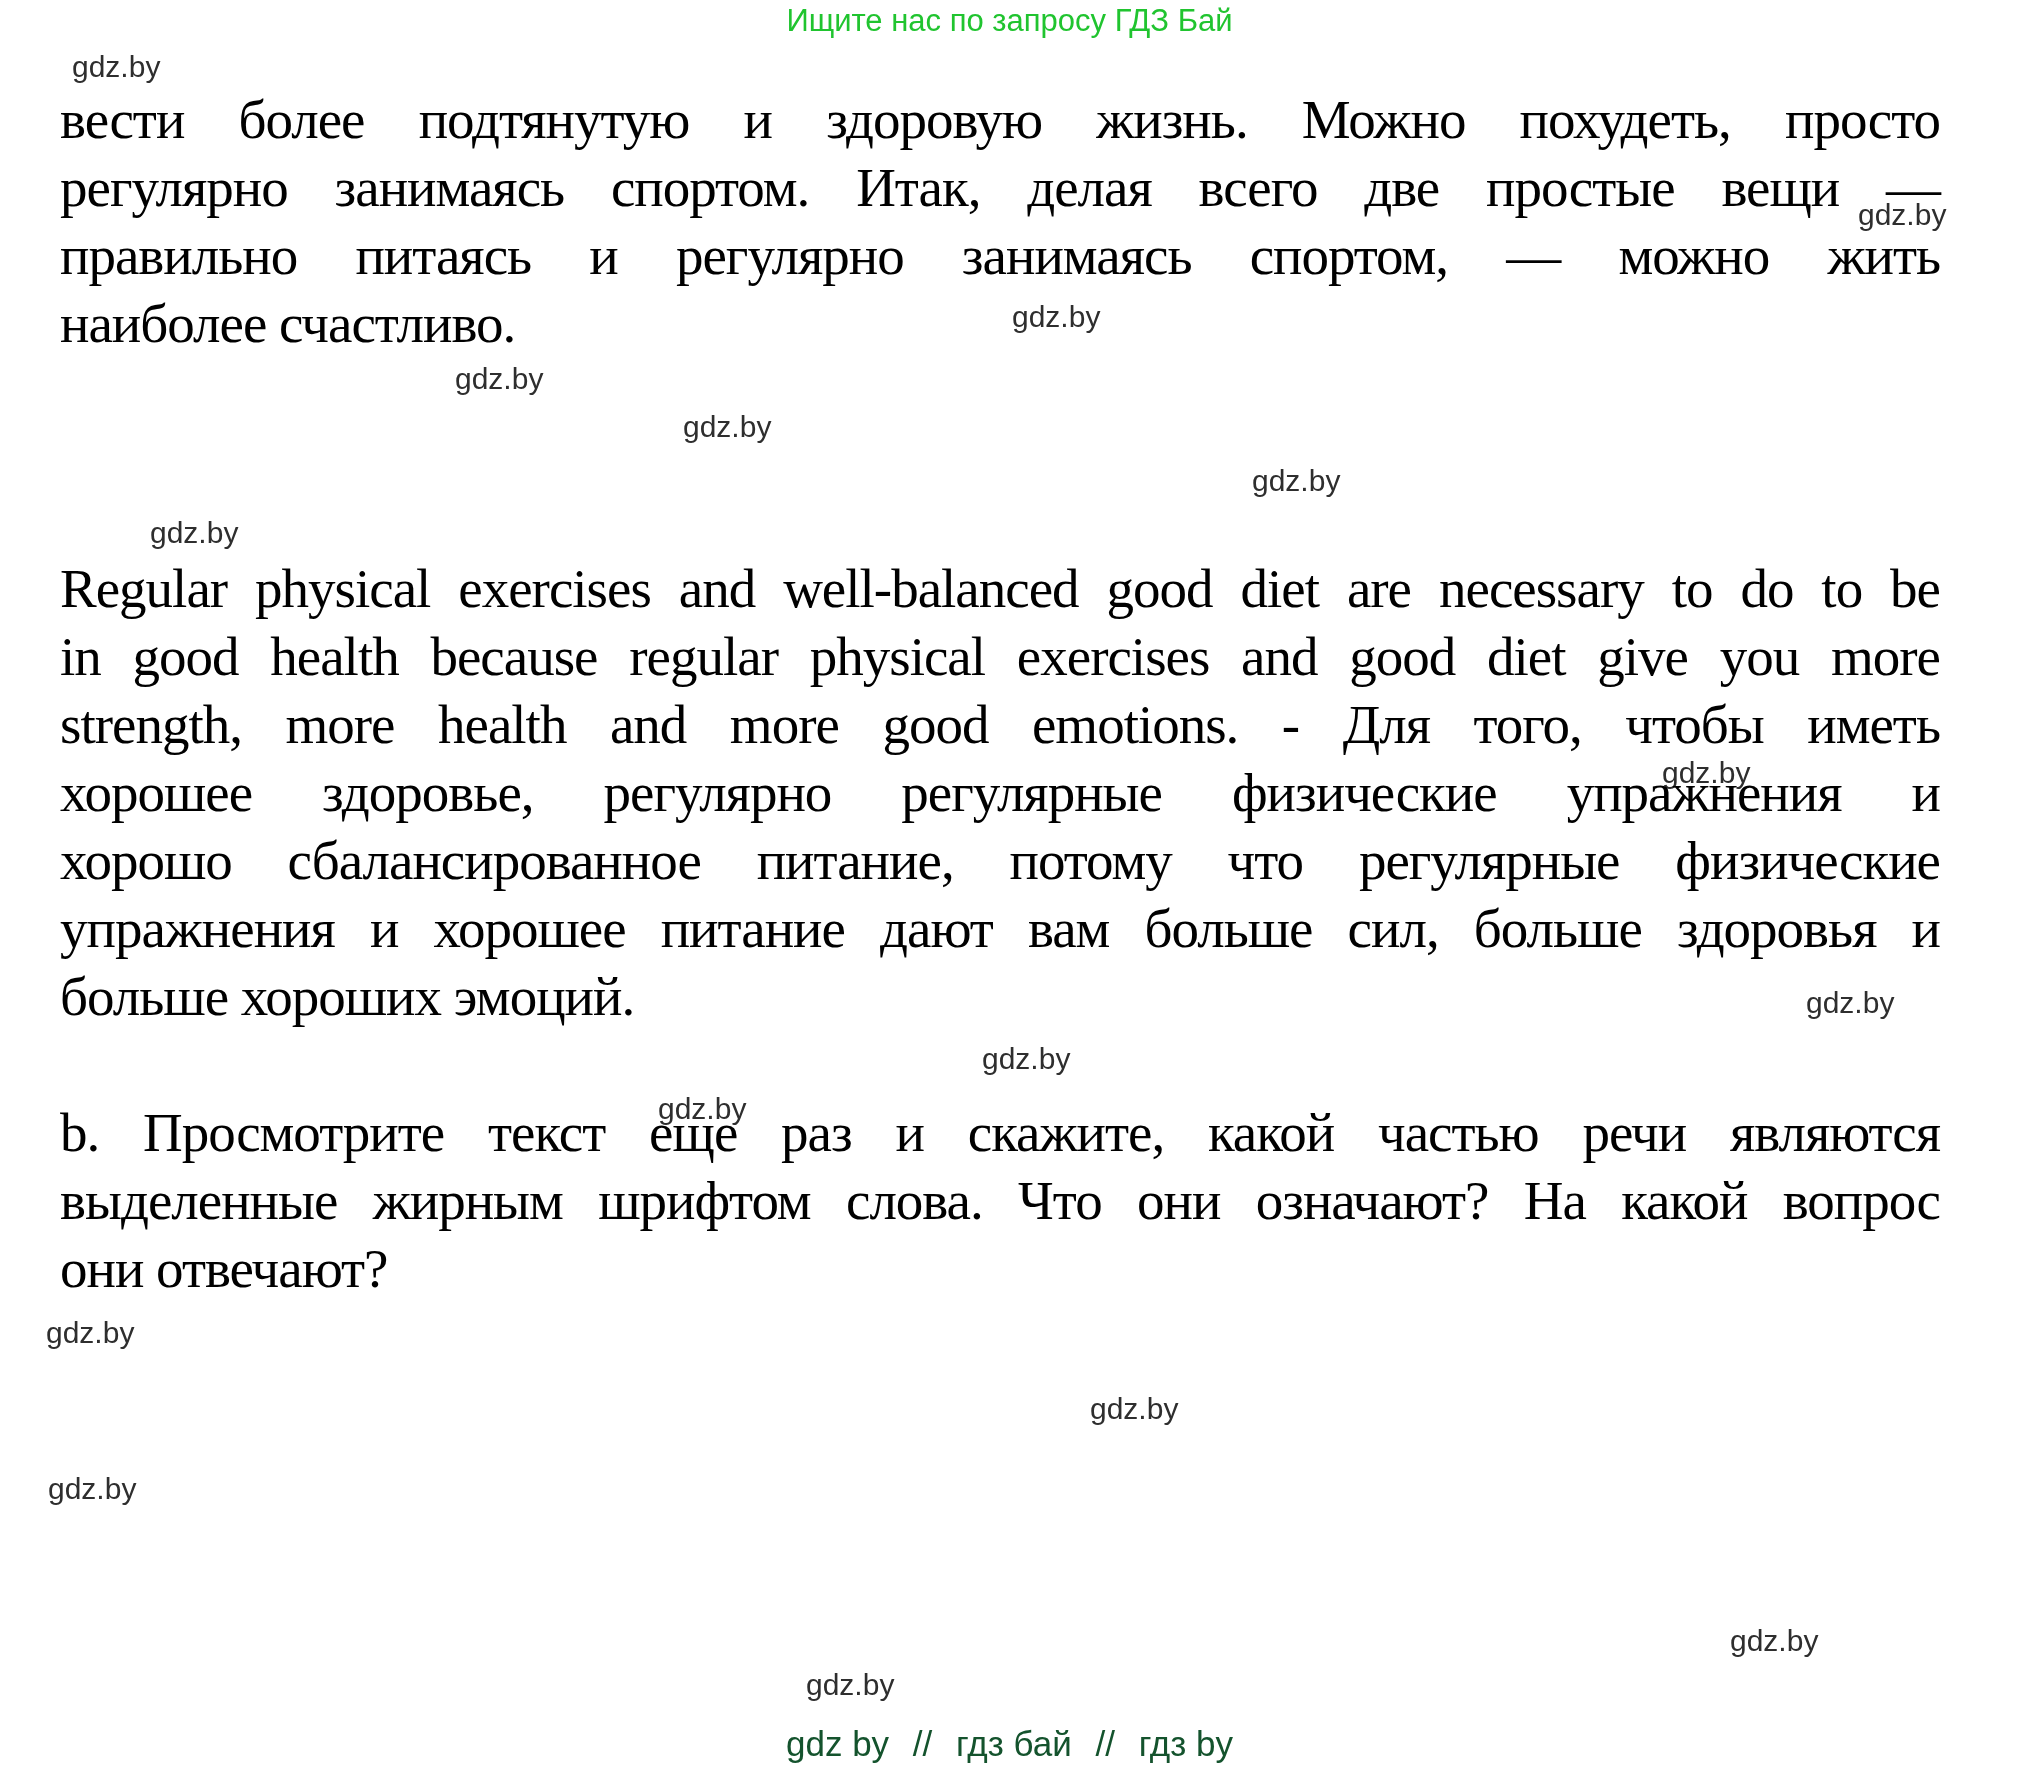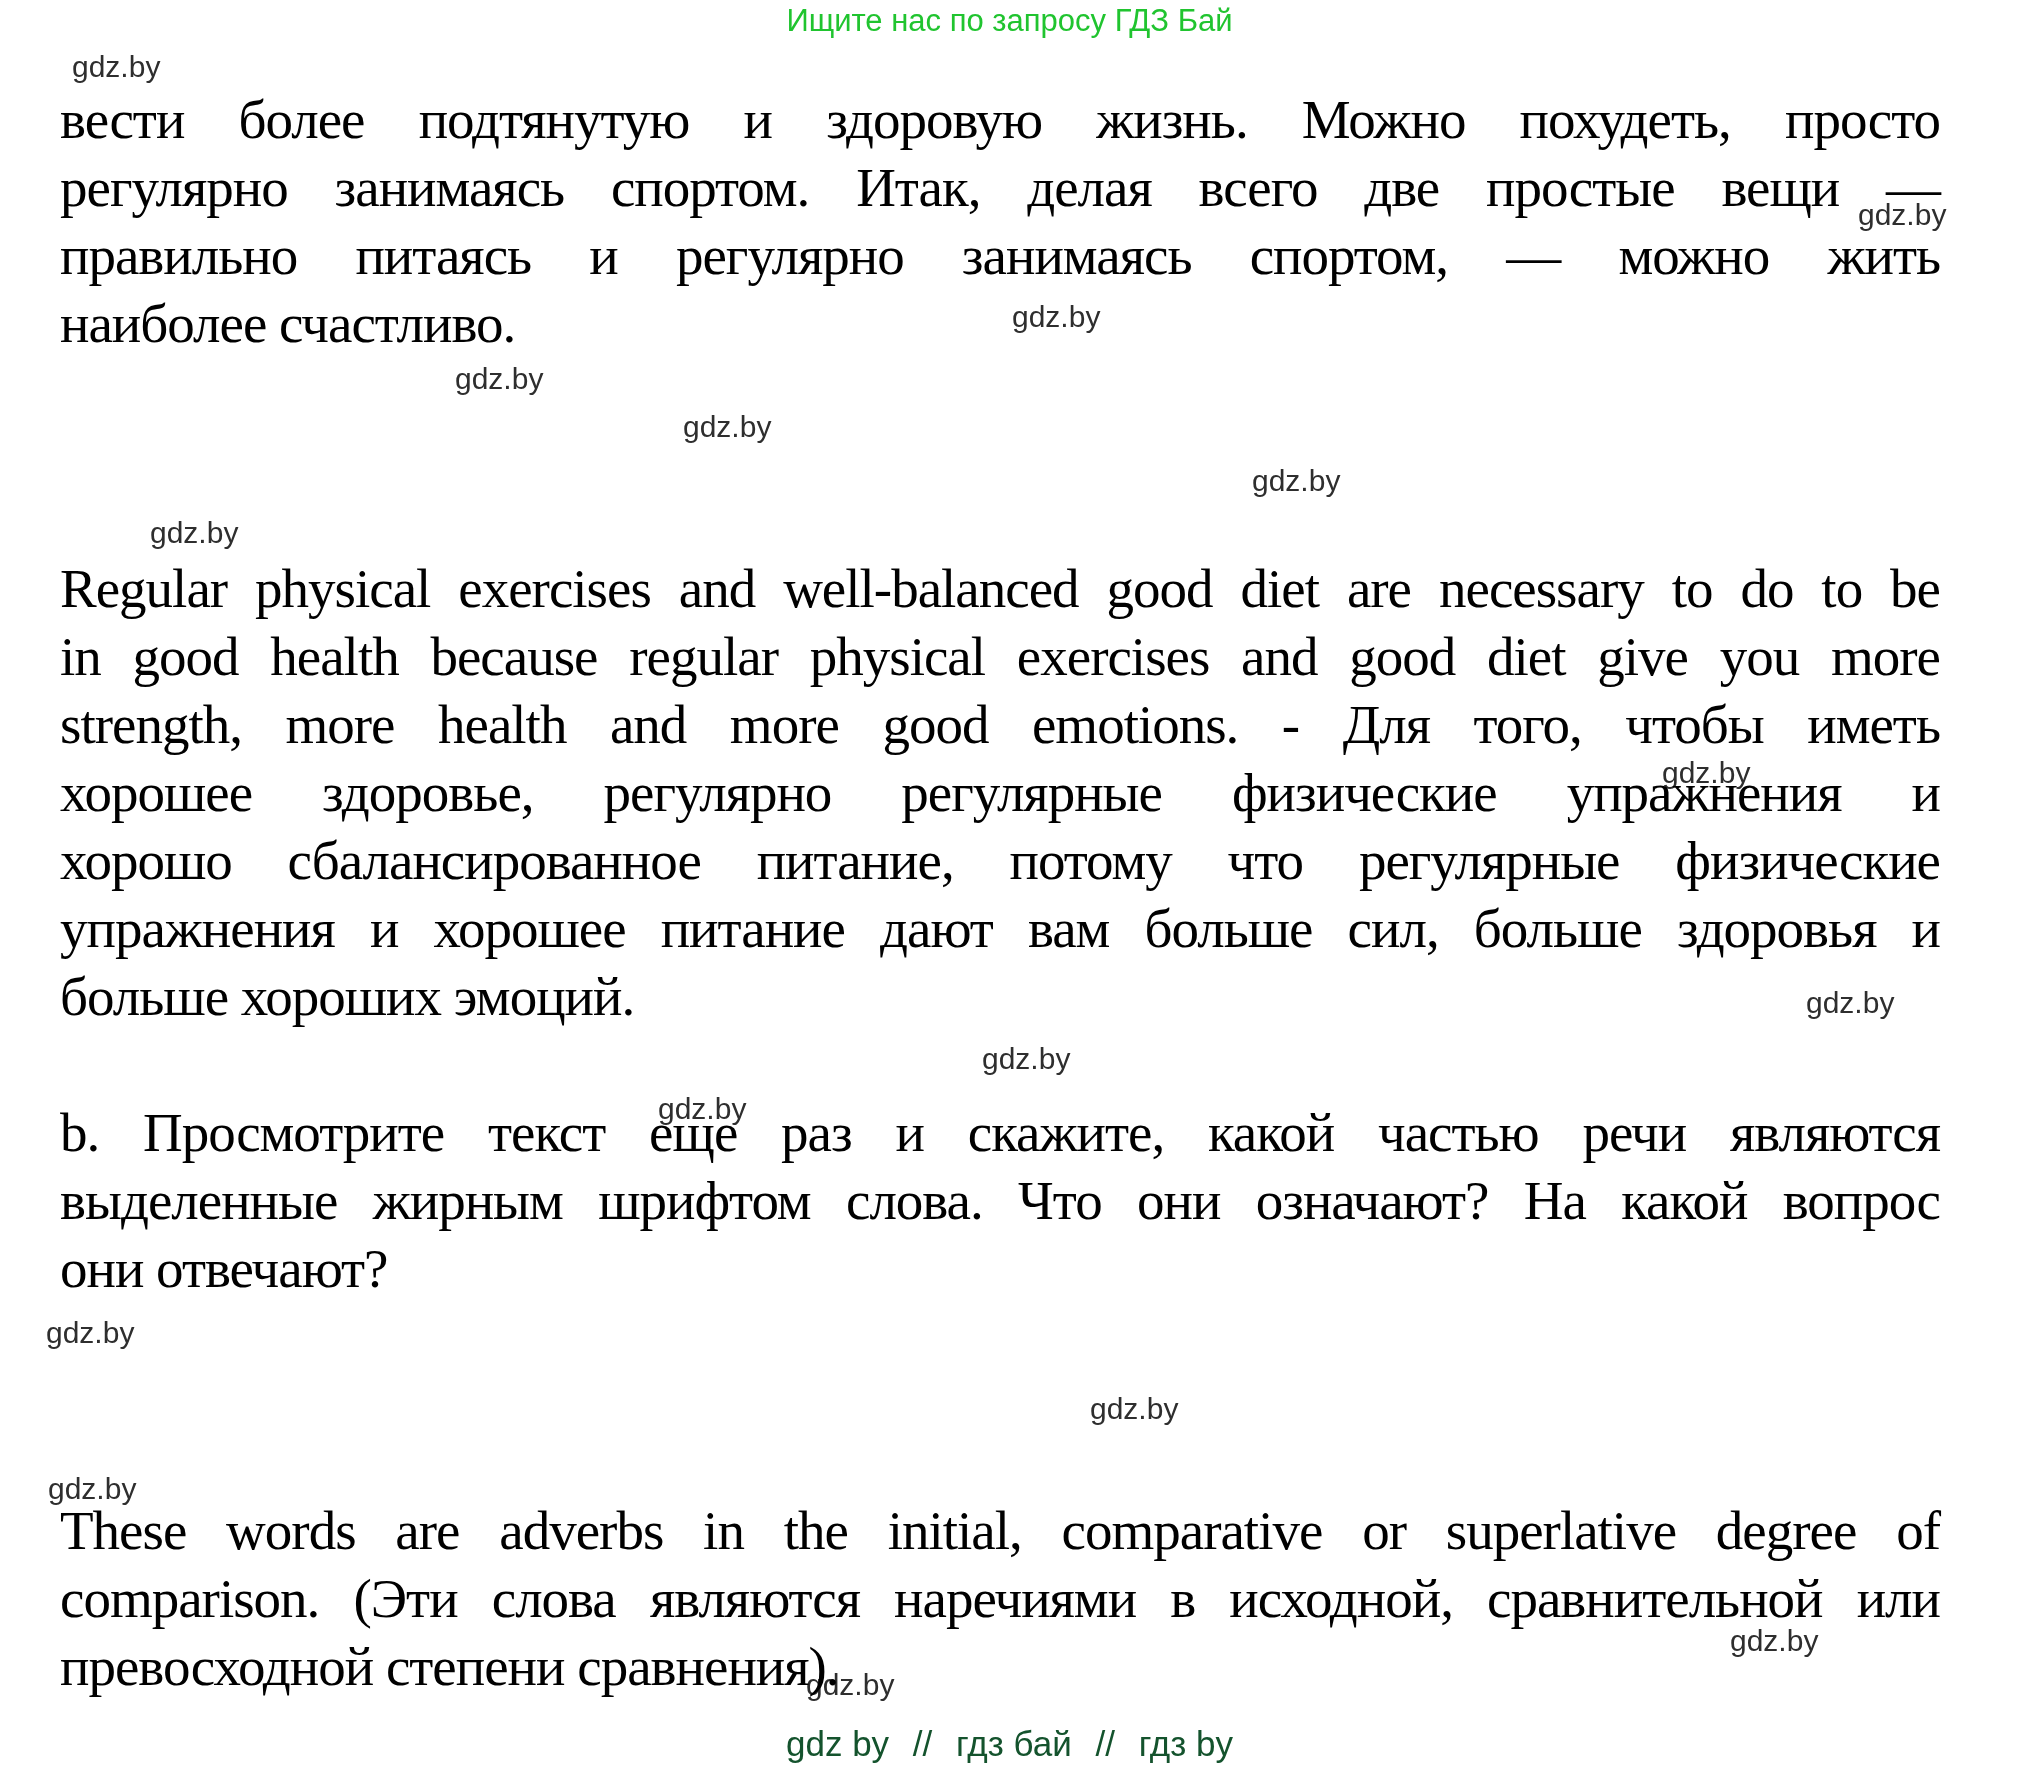--- a/index.html
+++ b/index.html
@@ -96,25 +96,20 @@
     <div class="line last">больше хороших эмоций.</div>
   </div>
 
   <div class="block" style="top:1099px">
     <div class="line">b. Просмотрите текст еще раз и скажите, какой частью речи являются</div>
     <div class="line">выделенные жирным шрифтом слова. Что они означают? На какой вопрос</div>
     <div class="line last">они отвечают?</div>
   </div>
 
 
-  <div class="block" style="top:1497px">
-    <div class="line">These words are adverbs in the initial, comparative or superlative degree of</div>
-    <div class="line">comparison. (Эти слова являются наречиями в исходной, сравнительной или</div>
-    <div class="line last">превосходной степени сравнения).</div>
-  </div>
 
   <div class="footer">
     <span class="flink">gdz by</span>
     <span class="sep">//</span>
     <span class="flink">гдз бай</span>
     <span class="sep">//</span>
     <span class="flink">гдз by</span>
   </div>
 
 </div>

